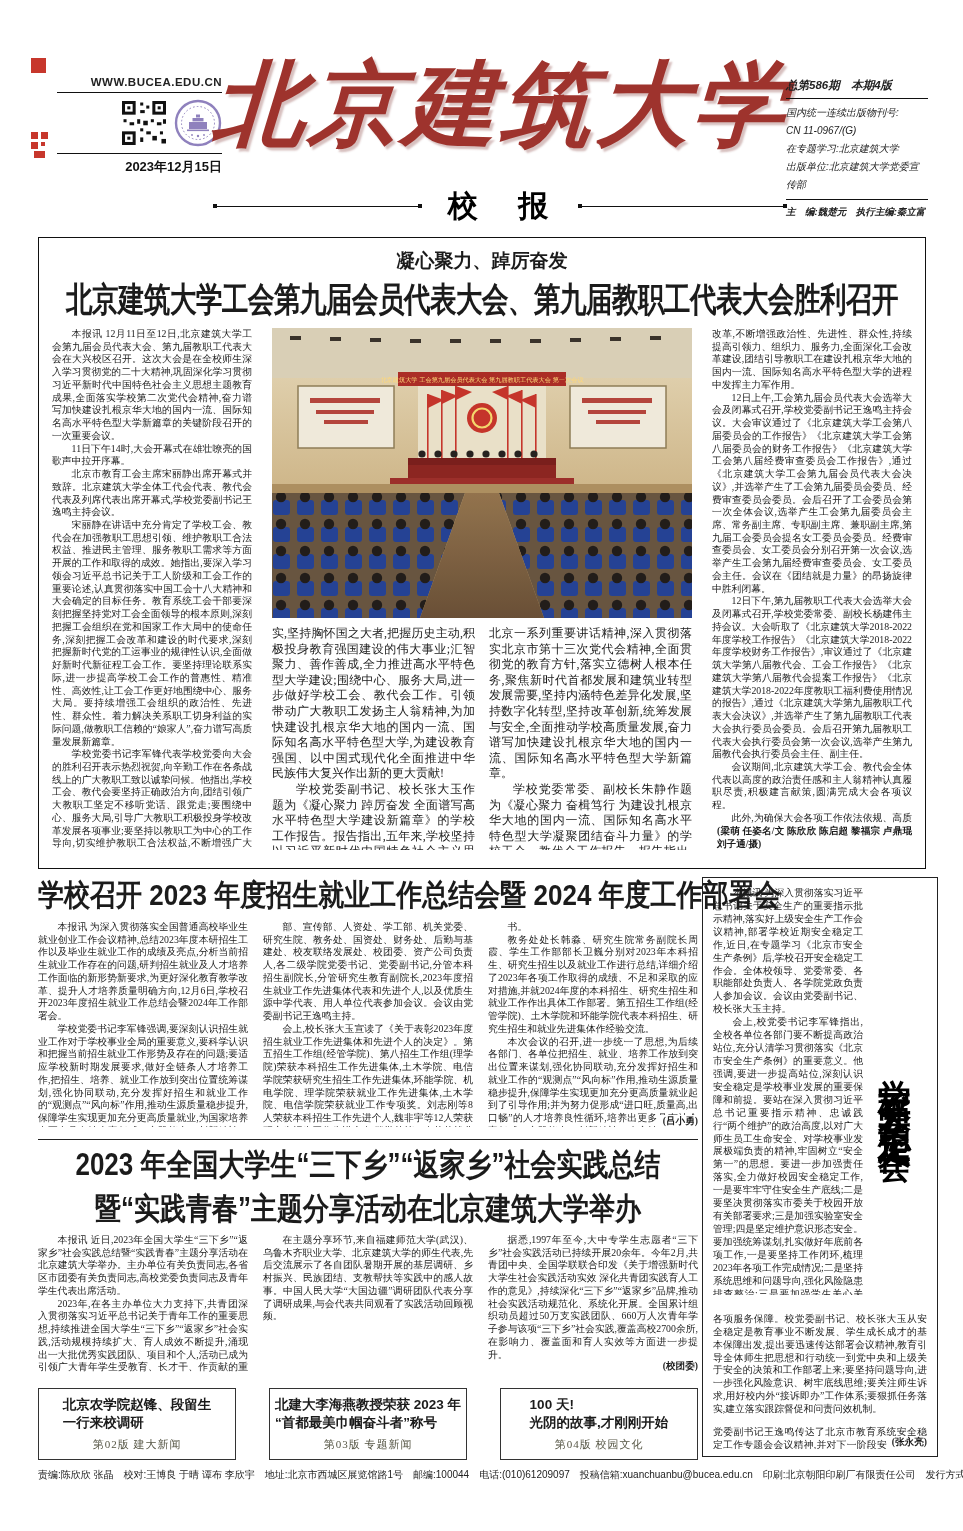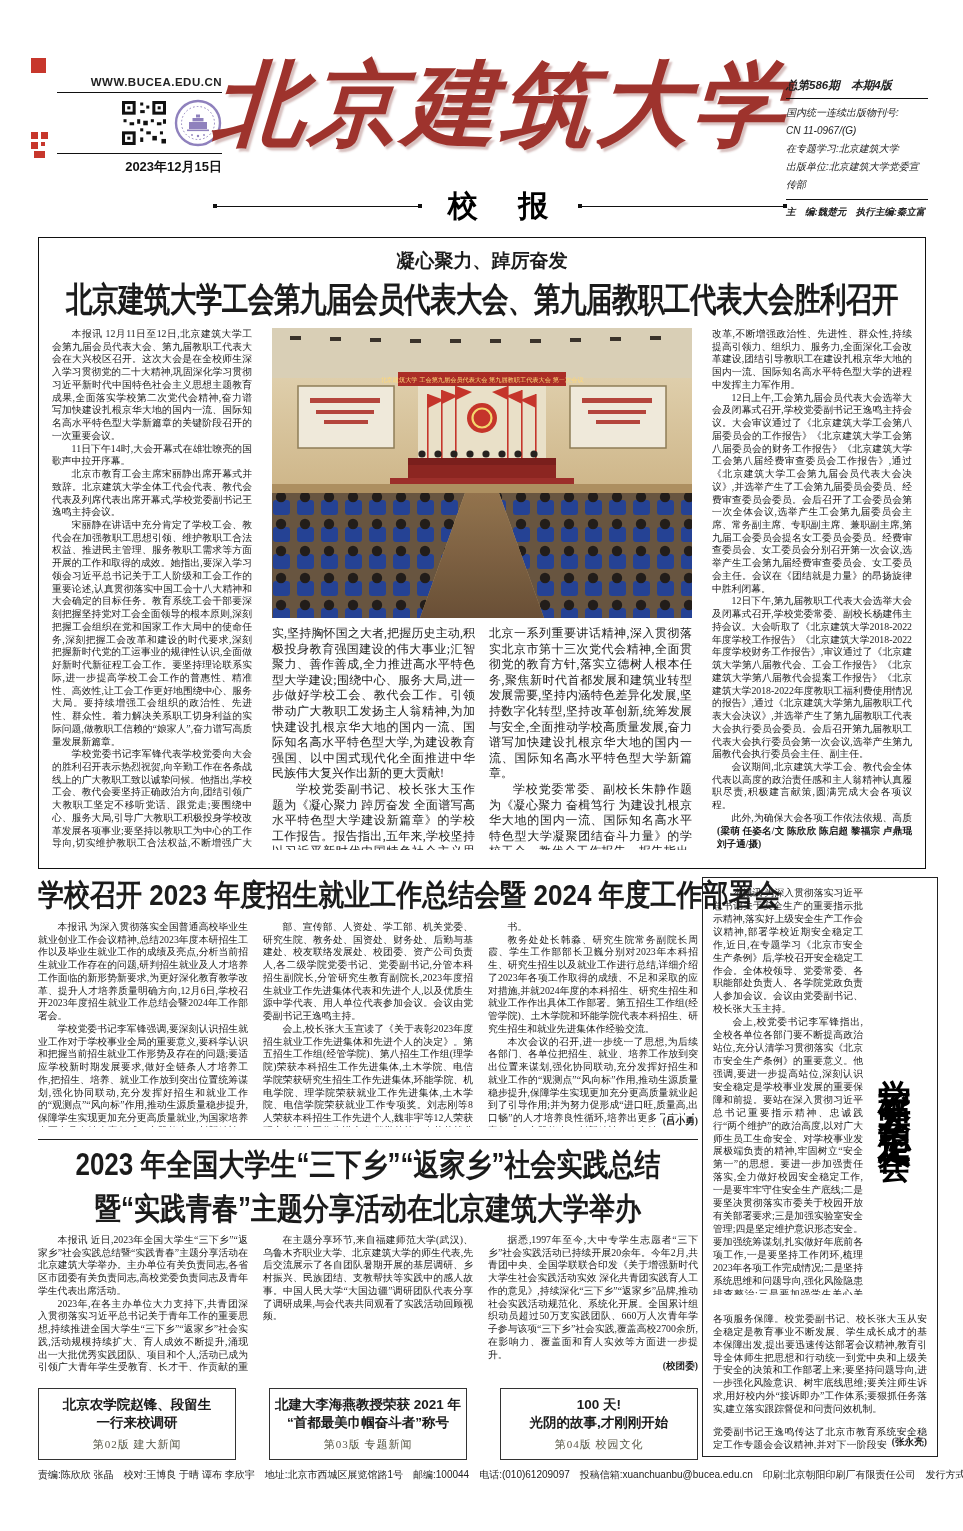--- a/index.html
+++ b/index.html
@@ -56,21 +56,21 @@
   .hr2{border:none;border-top:1.5px solid #222;margin:12px 0 10px;}
   .h3{ text-align:center;font-family:"Liberation Sans",sans-serif;font-weight:900;font-size:26px;
        line-height:37px;transform:scaleY(1.18);transform-origin:center;white-space:pre-line;margin:0 0 10px;}
   .cols3b{display:flex;justify-content:space-between;height:138px;}
   .cols3b .c{width:210px;height:100%;overflow:hidden;position:relative;font-size:9.8px;line-height:1.3;text-align:justify;}
   .cols3b .c p{margin:0;text-indent:2em;}
   .briefs{display:flex;justify-content:space-between;margin-top:16px;}
   .brief{width:198px;height:72px;border:1.2px solid #333;box-sizing:border-box;
          display:flex;flex-direction:column;align-items:center;justify-content:center;}
   .brief .bt{font-family:"Liberation Sans",sans-serif;font-weight:bold;font-size:13.5px;line-height:1.35;
-             text-align:center;white-space:pre-line;}
+             text-align:left;white-space:pre-line;}
   .brief .bp{font-size:11px;color:#554;letter-spacing:1px;margin-top:5px;}
   
   .sidebar{position:absolute;left:702px;top:877px;width:236px;height:580px;border:1.2px solid #222;
            box-sizing:border-box;padding:9px 10px;}
   .sb-top{display:flex;height:408px;}
   .sbcol{width:150px;height:100%;overflow:hidden;font-size:9.8px;line-height:1.32;text-align:justify;}
   .sb-head{flex:1;display:flex;align-items:center;justify-content:center;}
   .vhead{writing-mode:vertical-rl;font-family:"Liberation Sans",sans-serif;font-weight:900;
          font-size:33px;letter-spacing:7px;line-height:1;color:#000;}
   .sb-bottom{position:relative;height:146px;overflow:hidden;margin-top:8px;font-size:9.8px;line-height:1.32;text-align:justify;}
@@ -323,21 +323,21 @@
       </div>
     </div>
 
     <div class="briefs">
       <div class="brief">
         <div class="bt">北京农学院赵锋、段留生
 一行来校调研</div>
         <div class="bp">第02版 建大新闻</div>
       </div>
       <div class="brief">
-        <div class="bt">北建大李海燕教授荣获 2021 年
+        <div class="bt">北建大李海燕教授荣获 2023 年
 “首都最美巾帼奋斗者”称号</div>
         <div class="bp">第03版 专题新闻</div>
       </div>
       <div class="brief">
         <div class="bt">100 天!
 光阴的故事,才刚刚开始</div>
         <div class="bp">第04版 校园文化</div>
       </div>
     </div>
   </div>

